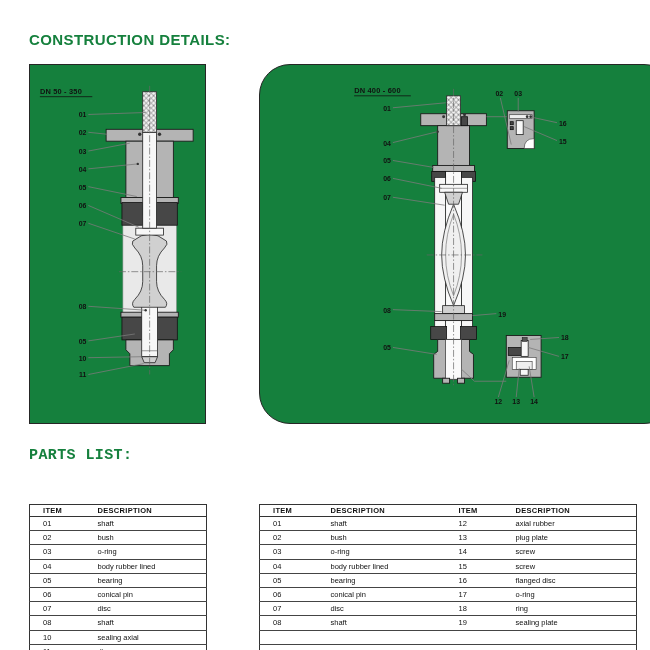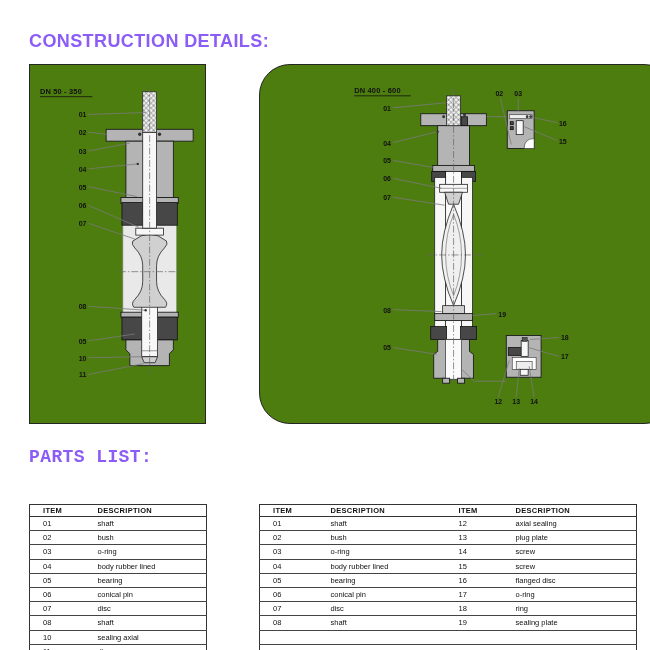--- a/index.html
+++ b/index.html
@@ -1,21 +1,21 @@
 <!DOCTYPE html>
 <html><head>
 <meta charset="utf-8">
 <style>
   html,body{margin:0;padding:0;background:#fff;}
   body{width:650px;height:650px;position:relative;overflow:hidden;
        font-family:"Liberation Sans",sans-serif;color:#111;}
-  .h-title{position:absolute;font-weight:700;font-size:18px;letter-spacing:.4px;color:#8b5cf6;white-space:nowrap;}
+  .h-title{position:absolute;font-weight:700;font-size:15px;letter-spacing:.4px;color:#15803d;white-space:nowrap;}
   #h-construction{left:29px;top:31px;}
   #h-parts{left:29px;top:447px;font-family:Liberation Mono, monospace;}
-  .diag-box{position:absolute;top:64px;height:360px;border:1.4px solid #262626;box-sizing:border-box;background:#4d7c0f;}
+  .diag-box{position:absolute;top:64px;height:360px;border:1.4px solid #262626;box-sizing:border-box;background:#15803d;}
   #box-left{left:29px;width:177px;}
   #box-right{left:259px;width:416px;border-radius:31px;}
   .diag-box svg{position:absolute;left:0;top:0;width:100%;height:100%;}
 
   
   .st-body{fill:#b4b4b4;stroke:#1a1a1a;stroke-width:.9;}
   .st-dark{fill:#474747;stroke:#111;stroke-width:.8;}
   .st-white{fill:#f7f7f7;stroke:#222;stroke-width:.8;}
   .st-light{fill:#d0d0d0;stroke:#222;stroke-width:.8;}
   .st-bore{fill:#e9e9e9;stroke:#9a9a9a;stroke-width:.6;}
@@ -296,21 +296,21 @@
         <th>DESCRIPTION</th>
         <th>ITEM</th>
         <th>DESCRIPTION</th>
       </tr>
     </thead>
   <tbody>
       <tr>
         <td>01</td>
         <td>shaft</td>
         <td>12</td>
-        <td>axial sealing</td>
+        <td>axial rubber</td>
       </tr>
       <tr>
         <td>02</td>
         <td>bush</td>
         <td>13</td>
         <td>plug plate</td>
       </tr>
       <tr>
         <td>03</td>
         <td>o-ring</td>

